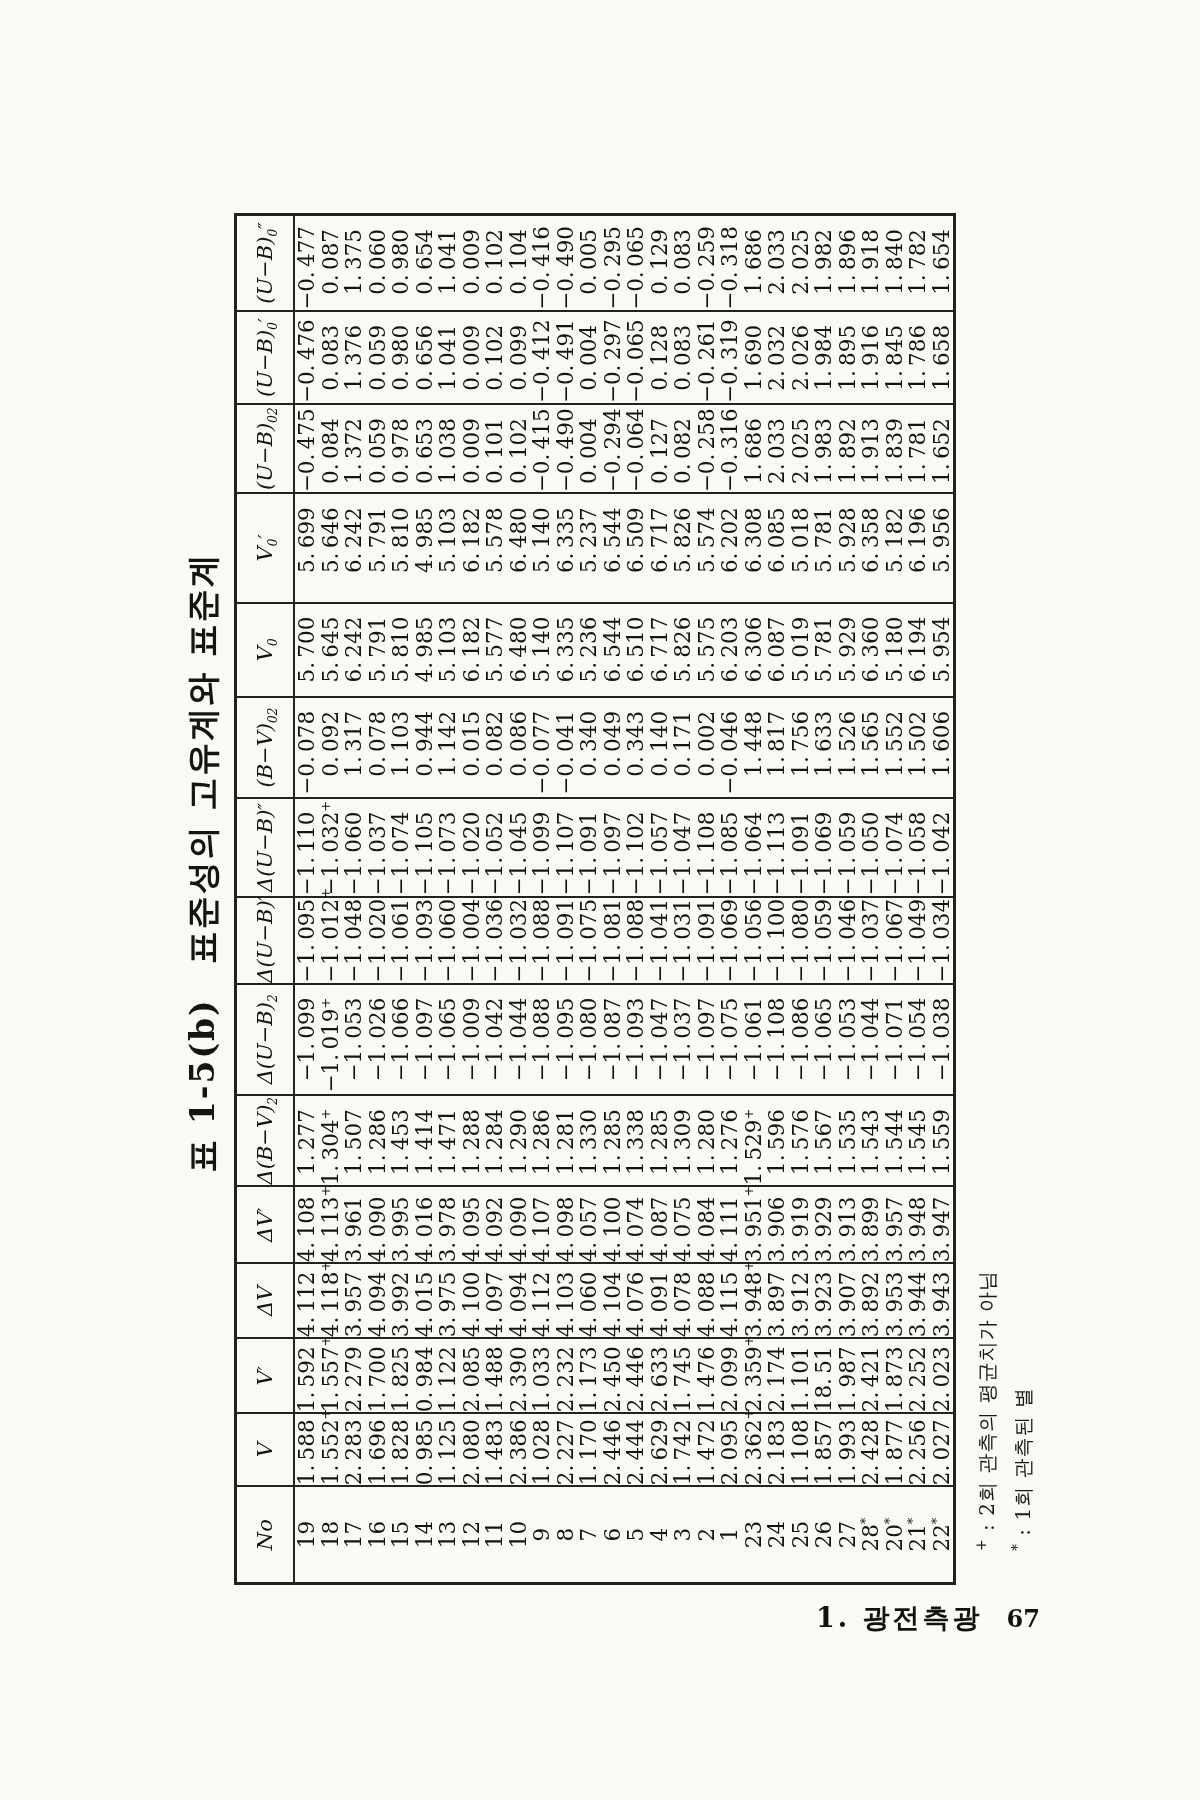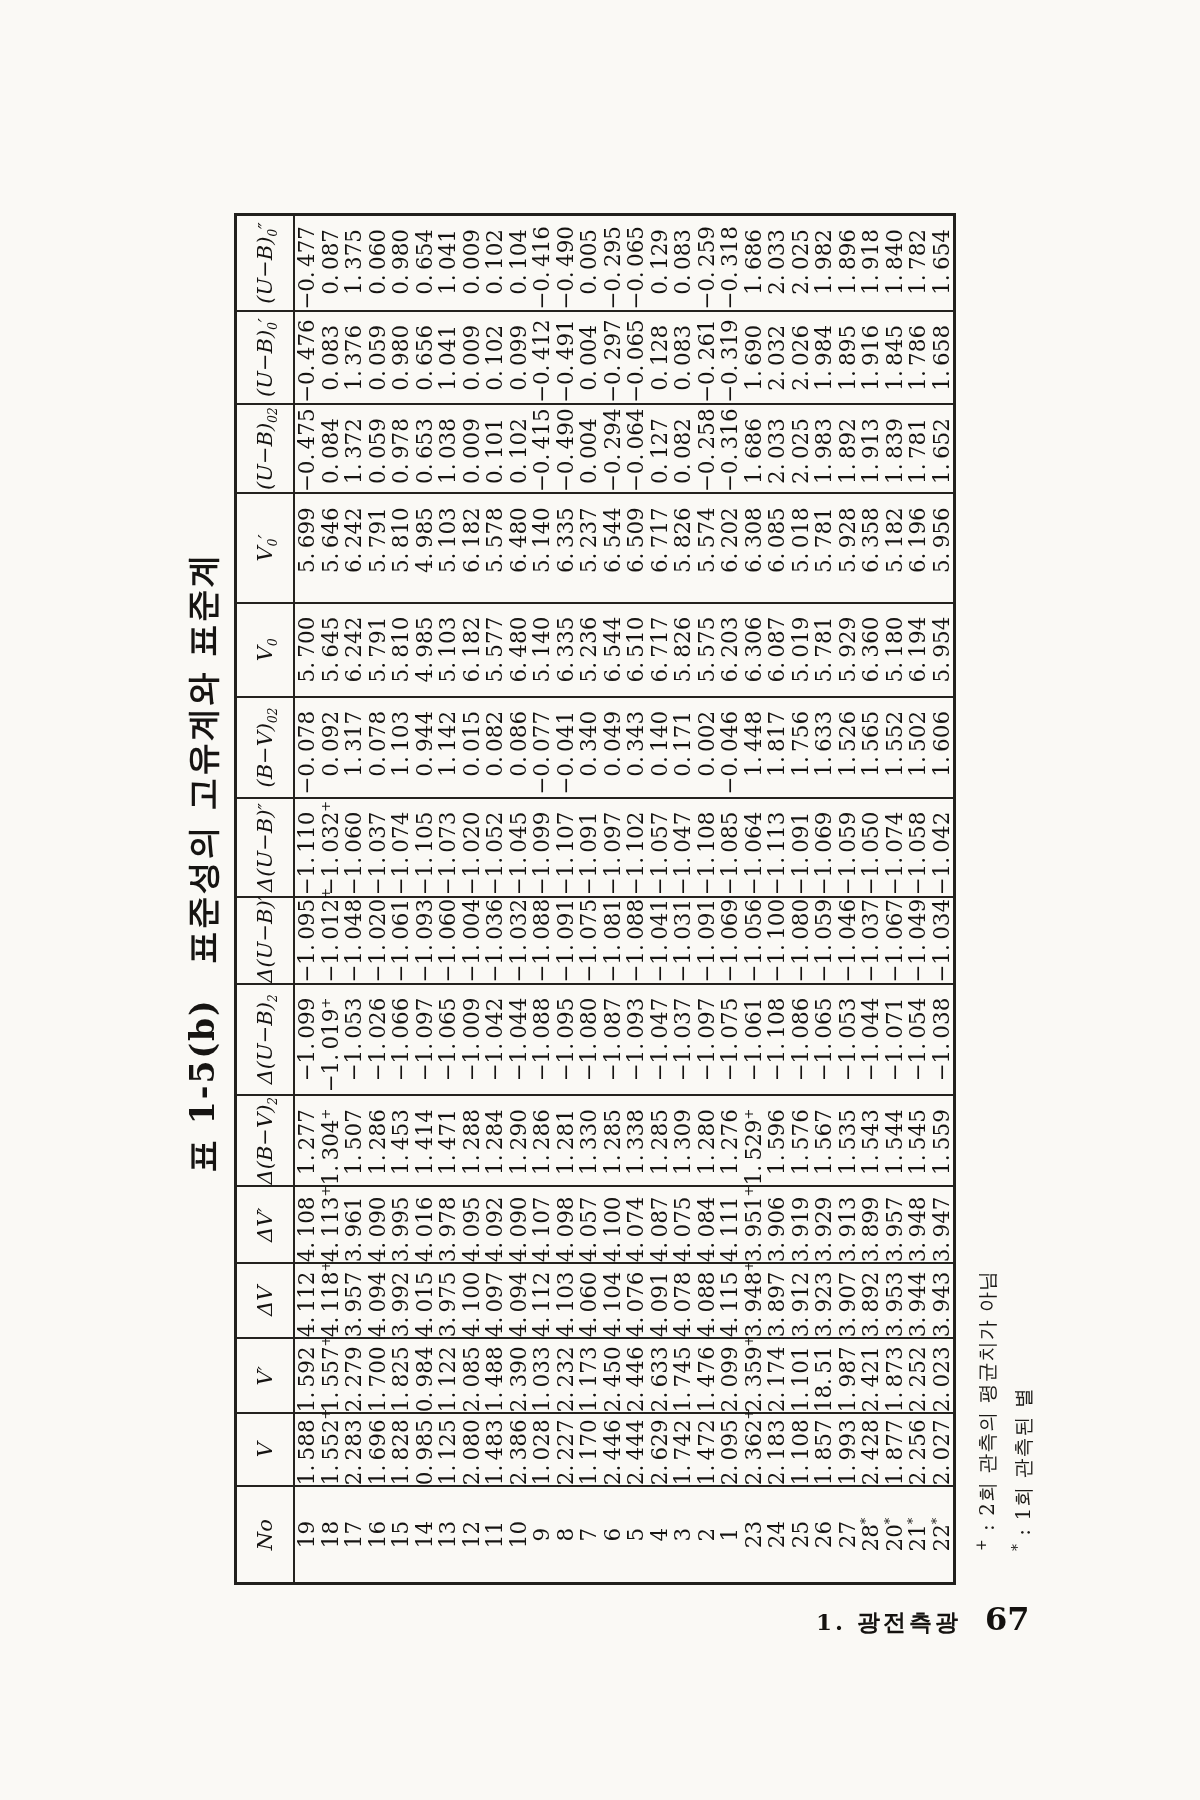--- a/index.html
+++ b/index.html
@@ -76,22 +76,22 @@
     white-space:nowrap;
   }
   .footnotes .fn-sym{font-size:14px;vertical-align:super;}
   
   .page-footer{
     position:absolute;
     left:816px; top:1600px;
     display:flex; align-items:baseline; gap:24px;
     white-space:nowrap;
   }
-  .page-footer .section{font-weight:bold;font-size:23px;letter-spacing:3px;color:#14120f;}
-  .page-footer .pageno{font-weight:bold;font-size:32px;color:#14120f;}
+  .page-footer .section{font-weight:bold;font-size:27px;letter-spacing:3px;color:#14120f;}
+  .page-footer .pageno{font-weight:bold;font-size:24px;color:#14120f;}
 </style>
 </head>
 <body>
 
 <div class="page">
 
   <div class="rot-block">
 
     <div class="title-row">
       <span>표 1-5(b)</span>

